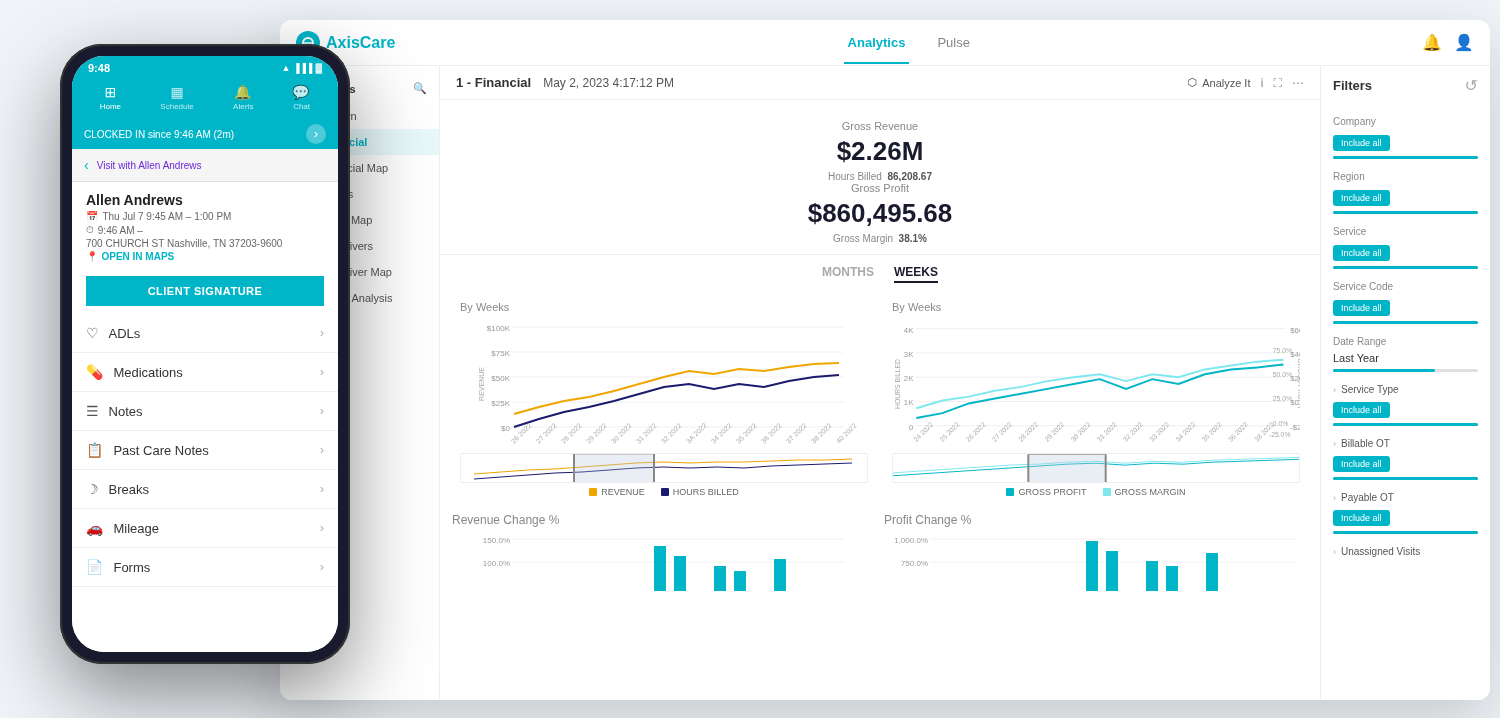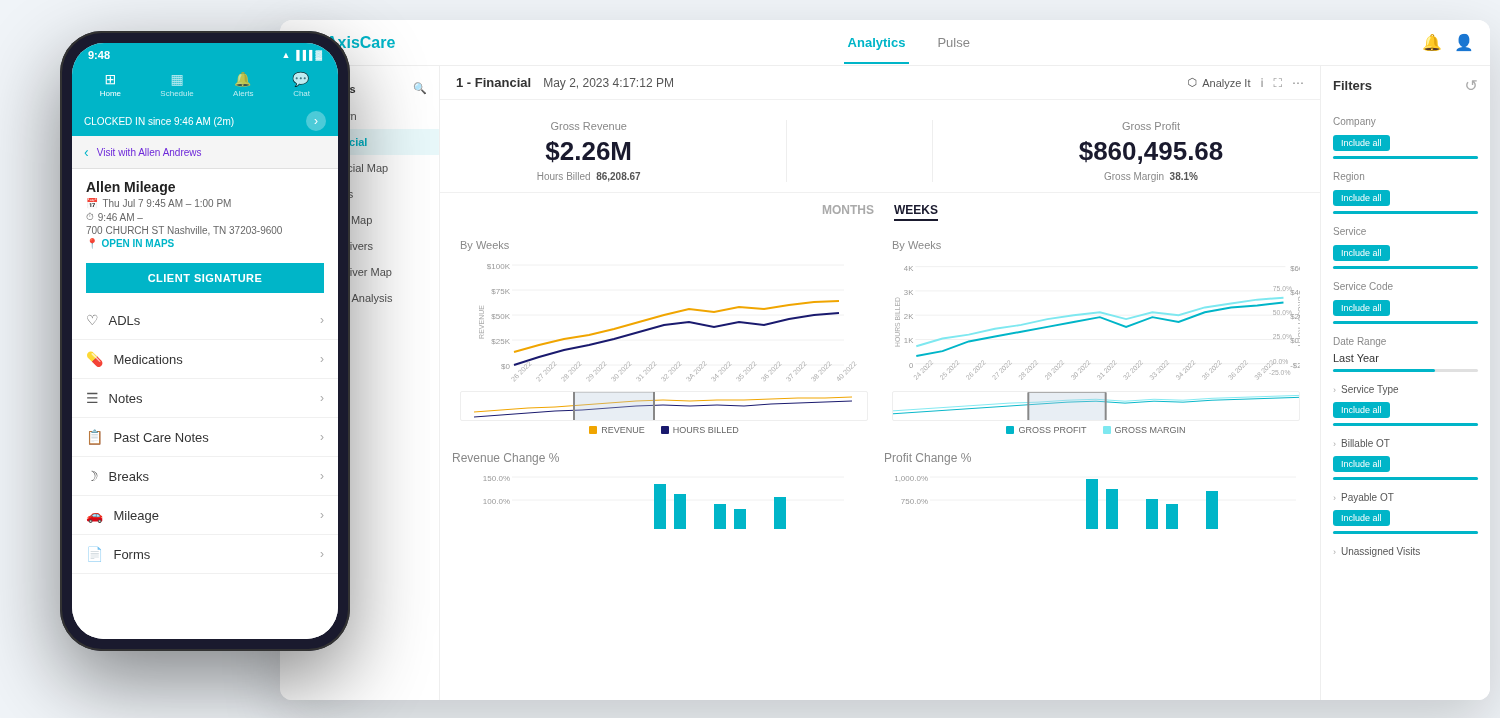--- a/index.html
+++ b/index.html
@@ -9,21 +9,21 @@
       background: #f0f4f8;
       font-family: -apple-system, BlinkMacSystemFont, 'Segoe UI', sans-serif;
       overflow: hidden;
       position: relative;
     }
 
     
     .phone-wrapper {
       position: absolute;
       left: 60px;
-      top: 31px;
+      top: 44px;
       width: 320px;
       height: 660px;
       z-index: 10;
     }
     .phone-frame {
       width: 290px;
       height: 620px;
       background: #1a1a2e;
       border-radius: 42px;
       position: relative;
@@ -292,20 +292,21 @@
       color: #555;
       cursor: pointer;
     }
 
     
     .kpi-row {
       display: flex;
       justify-content: space-around;
       padding: 20px 24px 10px;
       border-bottom: 1px solid #f0f0f0;
+      flex-direction: column;
     }
     .kpi-item { text-align: center; }
     .kpi-label { font-size: 11px; color: #888; margin-bottom: 4px; }
     .kpi-value { font-size: 26px; font-weight: 700; color: #1a1a2e; }
     .kpi-sub { display: flex; gap: 16px; margin-top: 4px; justify-content: center; }
     .kpi-sub-item { font-size: 10px; color: #888; }
     .kpi-sub-val { font-weight: 600; color: #555; }
     .kpi-divider { width: 1px; background: #eee; }
 
     
@@ -468,21 +469,21 @@
         <span>CLOCKED IN since 9:46 AM (2m)</span>
         <div class="clocked-arrow">›</div>
       </div>
 
       <div class="visit-header">
         <span class="back-btn">‹</span>
         <span class="visit-title">Visit with Allen Andrews</span>
       </div>
 
       <div class="client-info">
-        <div class="client-name">Allen Mileage</div>
+        <div class="client-name">Allen Andrews</div>
         <div class="client-detail">
           <span>📅</span>
           <span>Thu Jul 7  9:45 AM – 1:00 PM</span>
         </div>
         <div class="client-detail">
           <span>⏱</span>
           <span>9:46 AM –</span>
         </div>
         <div class="client-address">700 CHURCH ST Nashville, TN 37203-9600</div>
         <div class="open-maps">

